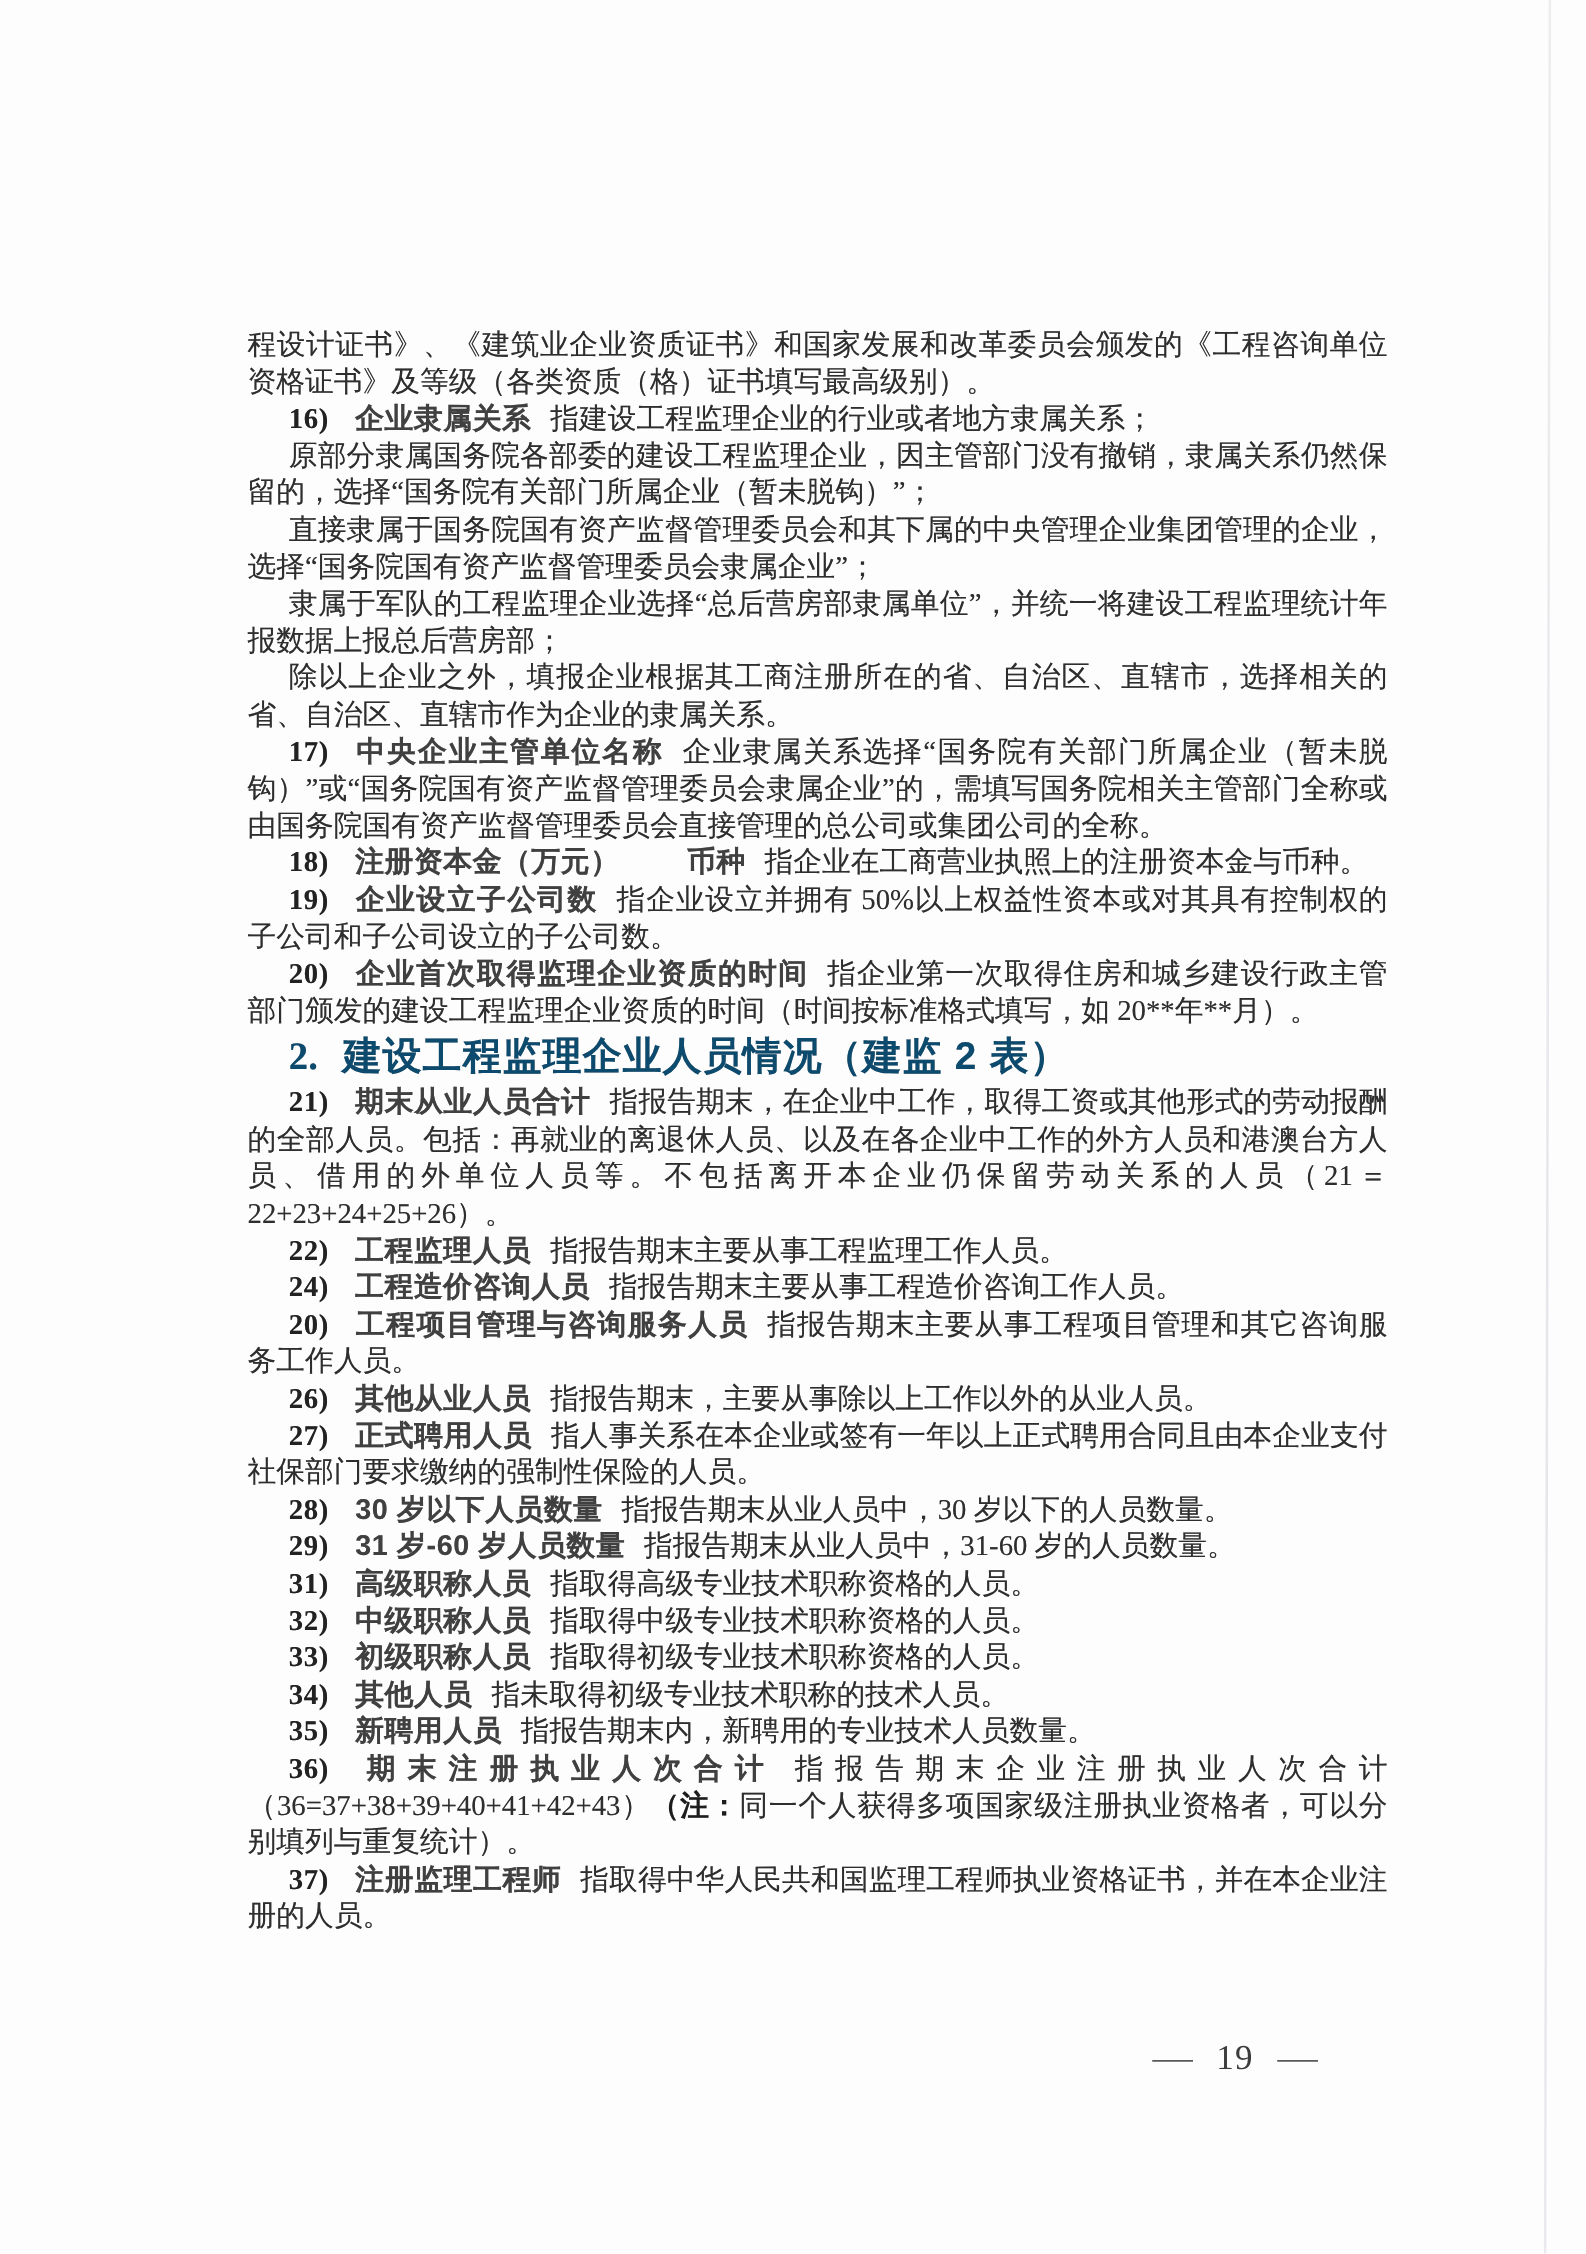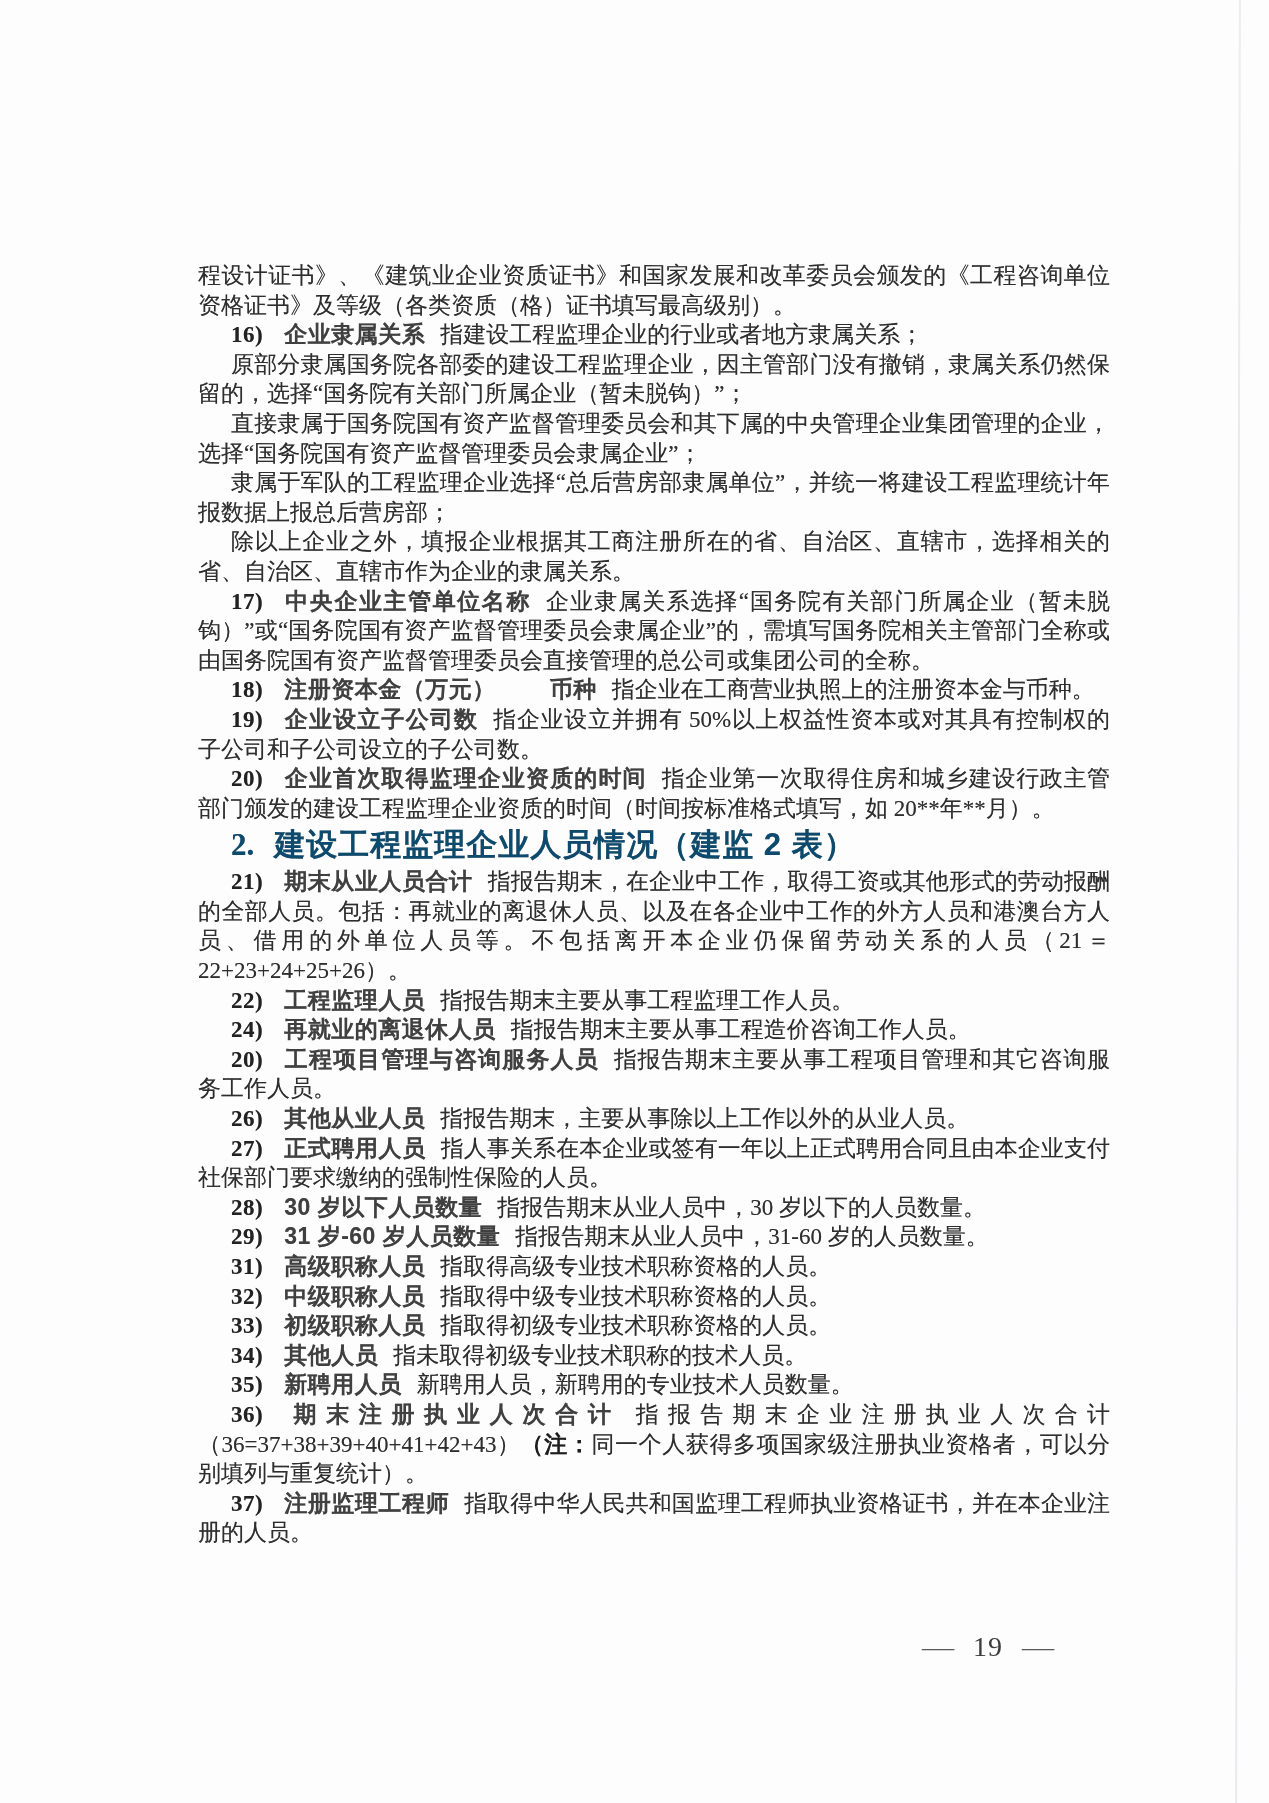--- a/index.html
+++ b/index.html
@@ -72,31 +72,31 @@
     <p><span class="num">18)</span><span class="term">注册资本金（万元）</span><span class="term second">币种</span><span class="txt">指企业在工商营业执照上的注册资本金与币种。</span></p>
 
     <p><span class="num">19)</span><span class="term">企业设立子公司数</span><span class="txt">指企业设立并拥有 50%以上权益性资本或对其具有控制权的子公司和子公司设立的子公司数。</span></p>
 
     <p><span class="num">20)</span><span class="term">企业首次取得监理企业资质的时间</span><span class="txt">指企业第一次取得住房和城乡建设行政主管部门颁发的建设工程监理企业资质的时间（时间按标准格式填写，如 20**年**月）。</span></p>
 
     <p class="section-heading"><span class="sec-num">2.</span><span>建设工程监理企业人员情况（建监 2 表）</span></p>
 
     <p><span class="num">21)</span><span class="term">期末从业人员合计</span><span class="txt">指报告期末，在企业中工作，取得工资或其他形式的劳动报酬的全部人员。包括：再就业的离退休人员、以及在各企业中工作的外方人员和港澳台方人员、借用的外单位人员等。不包括离开本企业仍保留劳动关系的人员（21＝22+23+24+25+26）。</span></p>
     <p><span class="num">22)</span><span class="term">工程监理人员</span><span class="txt">指报告期末主要从事工程监理工作人员。</span></p>
-    <p><span class="num">24)</span><span class="term">再就业的离退休人员</span><span class="txt">指报告期末主要从事工程造价咨询工作人员。</span></p>
+    <p><span class="num">24)</span><span class="term">工程造价咨询人员</span><span class="txt">指报告期末主要从事工程造价咨询工作人员。</span></p>
     <p><span class="num">20)</span><span class="term">工程项目管理与咨询服务人员</span><span class="txt">指报告期末主要从事工程项目管理和其它咨询服务工作人员。</span></p>
     <p><span class="num">26)</span><span class="term">其他从业人员</span><span class="txt">指报告期末，主要从事除以上工作以外的从业人员。</span></p>
     <p><span class="num">27)</span><span class="term">正式聘用人员</span><span class="txt">指人事关系在本企业或签有一年以上正式聘用合同且由本企业支付社保部门要求缴纳的强制性保险的人员。</span></p>
     <p><span class="num">28)</span><span class="term">30 岁以下人员数量</span><span class="txt">指报告期末从业人员中，30 岁以下的人员数量。</span></p>
     <p><span class="num">29)</span><span class="term">31 岁-60 岁人员数量</span><span class="txt">指报告期末从业人员中，31-60 岁的人员数量。</span></p>
     <p><span class="num">31)</span><span class="term">高级职称人员</span><span class="txt">指取得高级专业技术职称资格的人员。</span></p>
     <p><span class="num">32)</span><span class="term">中级职称人员</span><span class="txt">指取得中级专业技术职称资格的人员。</span></p>
     <p><span class="num">33)</span><span class="term">初级职称人员</span><span class="txt">指取得初级专业技术职称资格的人员。</span></p>
     <p><span class="num">34)</span><span class="term">其他人员</span><span class="txt">指未取得初级专业技术职称的技术人员。</span></p>
-    <p><span class="num">35)</span><span class="term">新聘用人员</span><span class="txt">新聘用人员，新聘用的专业技术人员数量。</span></p>
+    <p><span class="num">35)</span><span class="term">新聘用人员</span><span class="txt">指报告期末内，新聘用的专业技术人员数量。</span></p>
     <p><span class="num">36)</span><span class="term">期末注册执业人次合计</span><span class="txt">指报告期末企业注册执业人次合计（36=37+38+39+40+41+42+43）</span><span class="note-label">（注：</span><span>同一个人获得多项国家级注册执业资格者，可以分别填列与重复统计）。</span></p>
     <p><span class="num">37)</span><span class="term">注册监理工程师</span><span class="txt">指取得中华人民共和国监理工程师执业资格证书，并在本企业注册的人员。</span></p>
 
   </div>
 
   <div class="pageno">
     <span class="dash">—</span>
       <span class="pnum">19</span>
       <span class="dash">—</span>
   </div>

